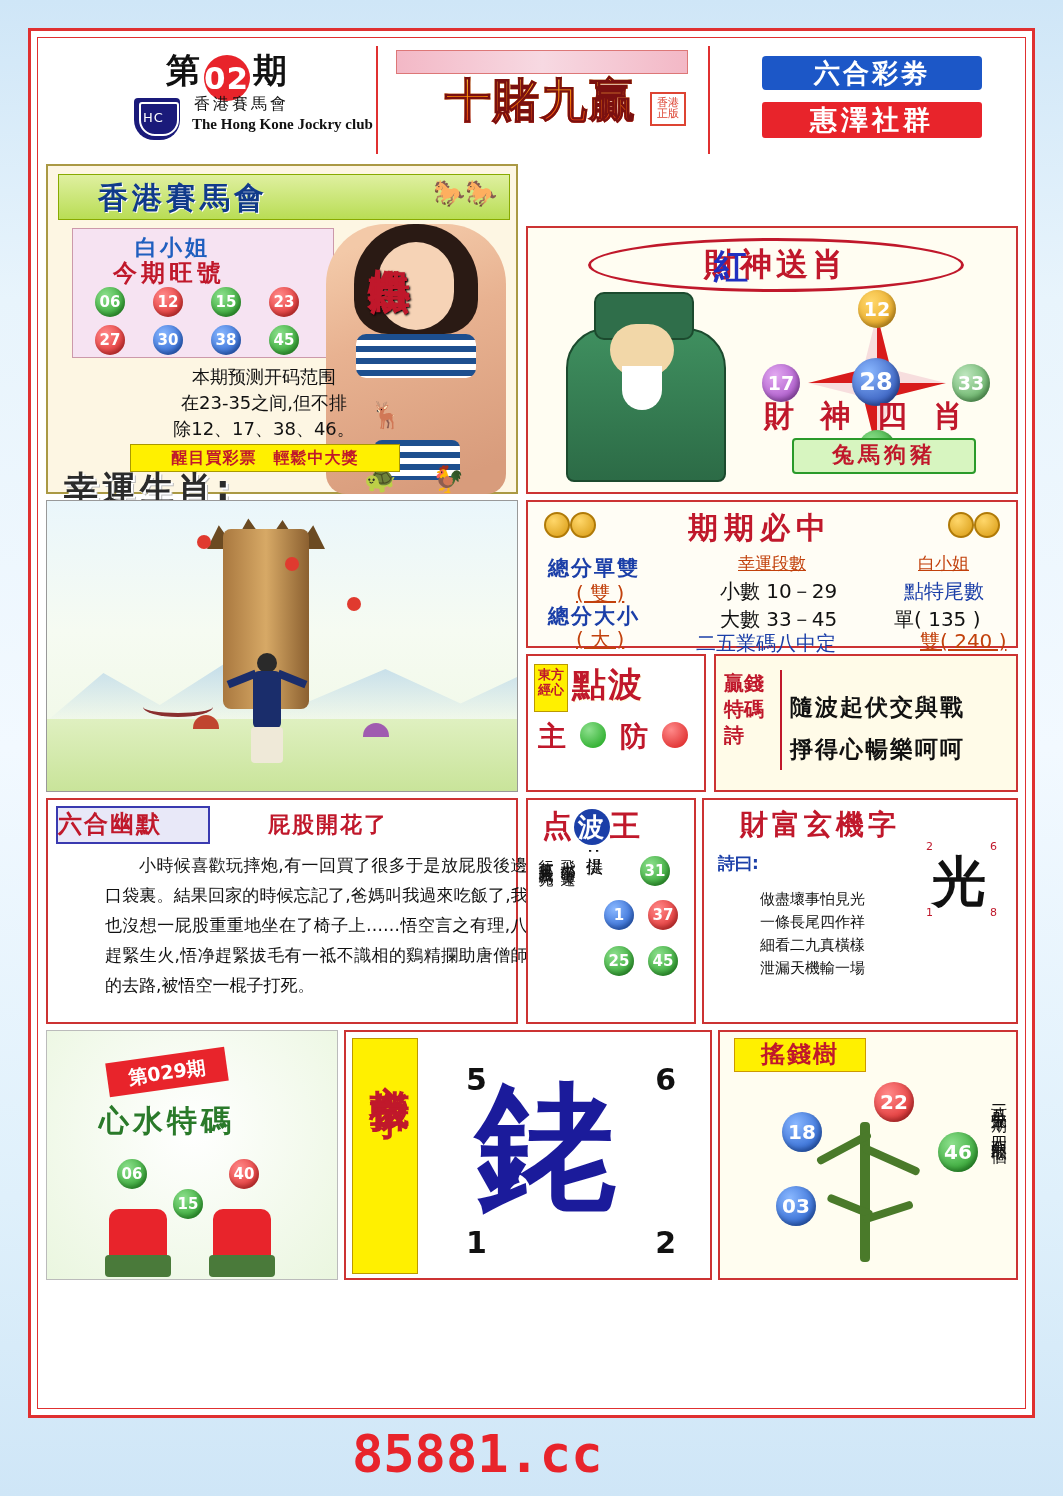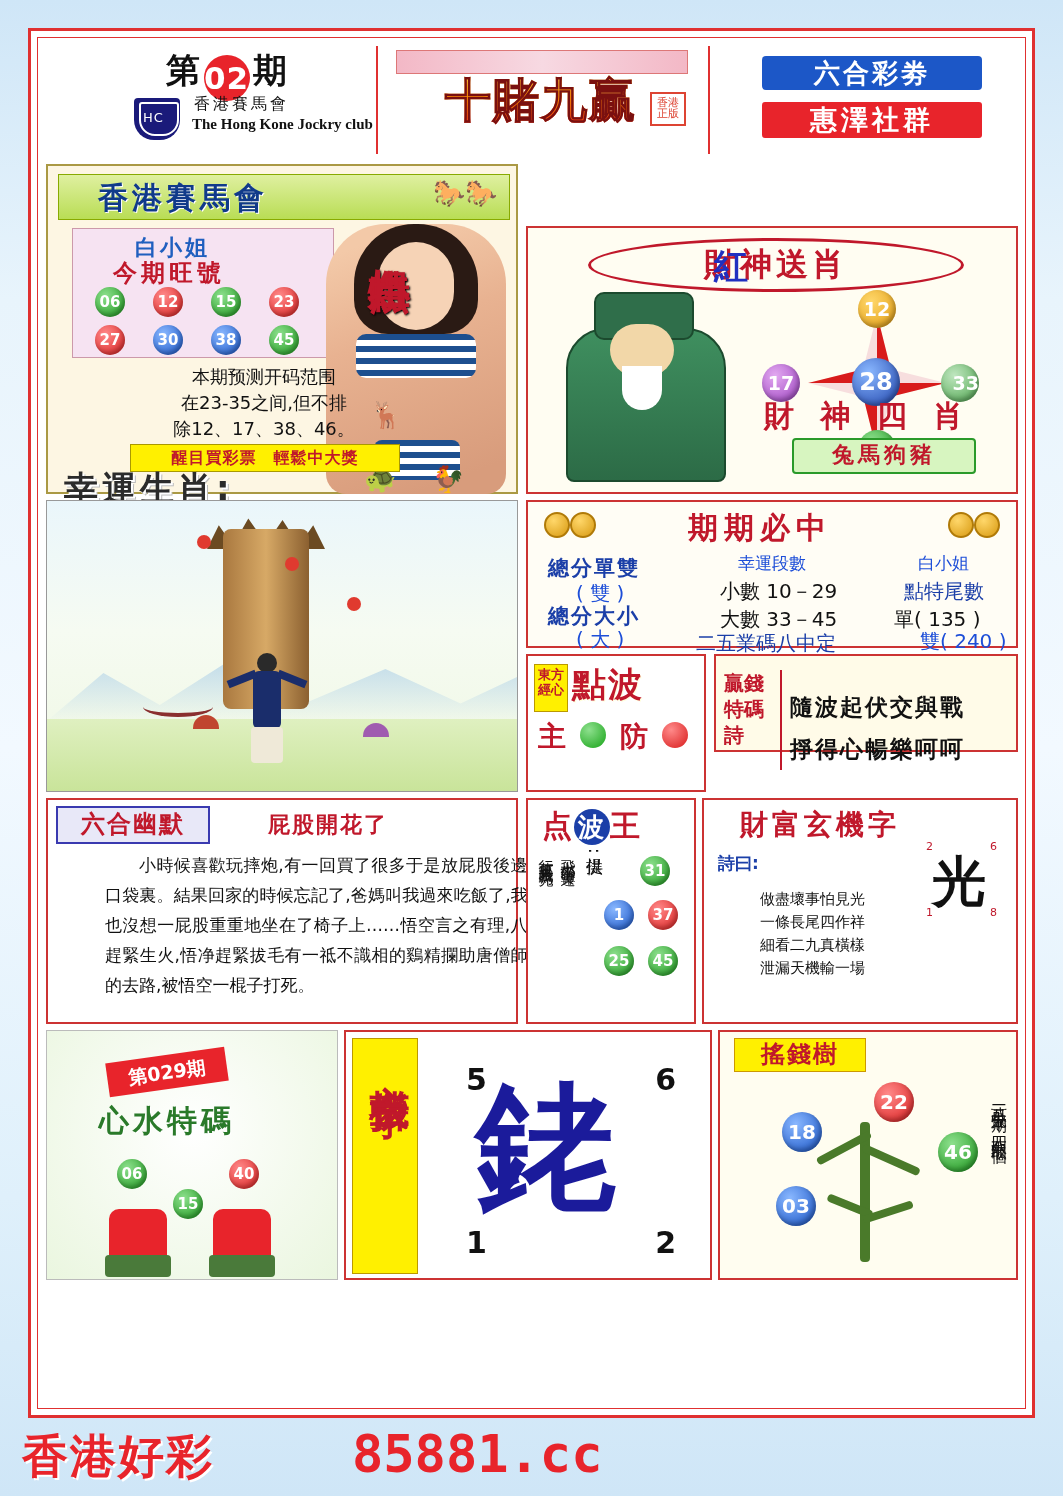--- a/index.html
+++ b/index.html
@@ -125,42 +125,42 @@
   .mush{position:absolute;width:26px;height:14px;border-radius:13px 13px 0 0;}
   .snake{position:absolute;left:96px;top:196px;width:70px;height:16px;border-bottom:4px solid #8a2f2f;border-radius:50%;}
 
   
   .b4{left:488px;top:462px;width:492px;height:148px;border:2px solid #c33;background:#fffdf5;}
   .b4-t{position:absolute;left:160px;top:6px;font-size:30px;font-weight:bold;color:#c0182b;letter-spacing:6px;}
   .coin{position:absolute;width:22px;height:22px;border-radius:50%;background:radial-gradient(circle at 35% 30%,#ffd76a,#d89a12);
     border:2px solid #b07a08;}
   .b4 .lab{position:absolute;font-size:21px;color:#1b3fa8;font-weight:bold;letter-spacing:2px;}
   .b4 .val{position:absolute;font-size:20px;color:#111;}
-  .b4 .red{color:#1d4ed8;}
+  .b4 .red{color:#c2410c;text-decoration:underline;}
   .b4 .blue{color:#1b3fa8;}
 
   
   .b5{left:488px;top:616px;width:180px;height:138px;border:2px solid #c33;background:#fff;}
   .tagy{position:absolute;left:6px;top:8px;width:34px;height:48px;background:#fff000;border:1px solid #b90;
     font-size:13px;line-height:15px;color:#c0182b;text-align:center;padding-top:2px;box-sizing:border-box;font-weight:bold;}
   .dianbo{position:absolute;left:44px;top:6px;font-size:34px;font-weight:bold;color:#c0182b;letter-spacing:2px;
     text-shadow:1px 1px 0 #ffd;}
   .zhu{position:absolute;left:10px;top:62px;font-size:28px;font-weight:bold;color:#c0182b;}
   .fang{position:absolute;left:92px;top:62px;font-size:28px;font-weight:bold;color:#c0182b;}
   .dot{position:absolute;width:26px;height:26px;border-radius:50%;}
 
-  .b6{left:676px;top:616px;width:304px;height:98px;border:2px solid #c33;background:#fffbe8;}
+  .b6{left:676px;top:616px;width:304px;height:138px;border:2px solid #c33;background:#fffbe8;}
   .b6 .ttl{position:absolute;left:8px;top:14px;width:56px;font-size:20px;color:#c0182b;font-weight:bold;line-height:26px;
     border-right:2px solid #c0182b;height:100px;}
   .b6 .line{position:absolute;left:74px;font-size:23px;color:#111;font-weight:bold;letter-spacing:2px;}
 
   
   .b7{left:8px;top:760px;width:472px;height:226px;border:2px solid #c33;background:#fff;}
   .b7 .badge{position:absolute;left:8px;top:6px;width:150px;height:34px;background:#e8e8f8;border:2px solid #3a3ab0;
-    text-align:center;line-height:32px;font-size:24px;font-weight:bold;color:#c0182b;letter-spacing:2px;}
+    line-height:32px;font-size:24px;font-weight:bold;color:#c0182b;letter-spacing:2px;}
   .b7 .sub{position:absolute;left:220px;top:10px;font-size:22px;color:#c0182b;font-weight:bold;letter-spacing:2px;}
   .b7 .body{position:absolute;left:16px;top:50px;width:440px;font-size:17px;line-height:30px;color:#111;text-indent:2em;
     text-align:justify;margin-left:41px;}
 
   
   .b8{left:488px;top:760px;width:170px;height:226px;border:2px solid #c33;background:#fff;}
   .b8 .t{position:absolute;left:14px;top:6px;font-size:30px;font-weight:bold;color:#c0182b;letter-spacing:2px;}
   .b8 .wave{display:inline-block;background:#1b3fa8;color:#fff;border-radius:50%;width:36px;height:36px;line-height:36px;
     text-align:center;font-size:26px;}
   .vtxt{position:absolute;writing-mode:vertical-rl;font-size:15px;color:#111;line-height:20px;letter-spacing:2px;}
@@ -288,21 +288,21 @@
       <div class="robe"></div>
           <div class="hat"></div>
           <div class="face2"></div>
           <div class="beard"></div>
     </div>
     <div class="cross">
       <div class="star"></div>
       <div class="cnum" style="left:102px;top:0;background:radial-gradient(circle at 35% 30%,#ffd76a,#e09a10);">12</div>
       <div class="cnum" style="left:6px;top:74px;background:radial-gradient(circle at 35% 30%,#e2a9f0,#9b3fbf);">17</div>
       <div class="cnum c-center" style="left:96px;top:68px;">28</div>
-      <div class="cnum" style="left:185px;top:74px;background:radial-gradient(circle at 35% 30%,#bfe6bf,#4aa34a);text-align:right;">33</div>
+      <div class="cnum" style="left:196px;top:74px;background:radial-gradient(circle at 35% 30%,#bfe6bf,#4aa34a);">33</div>
       <div class="cnum" style="left:102px;top:140px;background:radial-gradient(circle at 35% 30%,#8ee08e,#179417);">48</div>
     </div>
     <div class="red-word">紅</div>
     <div class="four">財 神 四 肖</div>
     <div class="zodiac">兔馬狗豬</div>
   </div>
 
   <div class="panel b3">
     <div class="mtn"></div>
     <div class="ground"></div>
@@ -438,15 +438,14 @@
     <div class="tnum" style="left:62px;top:80px;background:radial-gradient(circle at 35% 30%,#8ab8ff,#1551c4);">18</div>
     <div class="tnum" style="left:218px;top:100px;background:radial-gradient(circle at 35% 30%,#8ee08e,#179417);">46</div>
     <div class="tnum" style="left:56px;top:154px;background:radial-gradient(circle at 35% 30%,#8ab8ff,#1551c4);">03</div>
     <div class="vpoem">三八可中見本期　四八中然取一個</div>
   </div>
 
 </div>
 </div>
 
 <div class="footer">
-  <div class="f1">香港好彩</div>
   <div class="f2">85881.cc</div>
 </div>
 
 </body></html>

